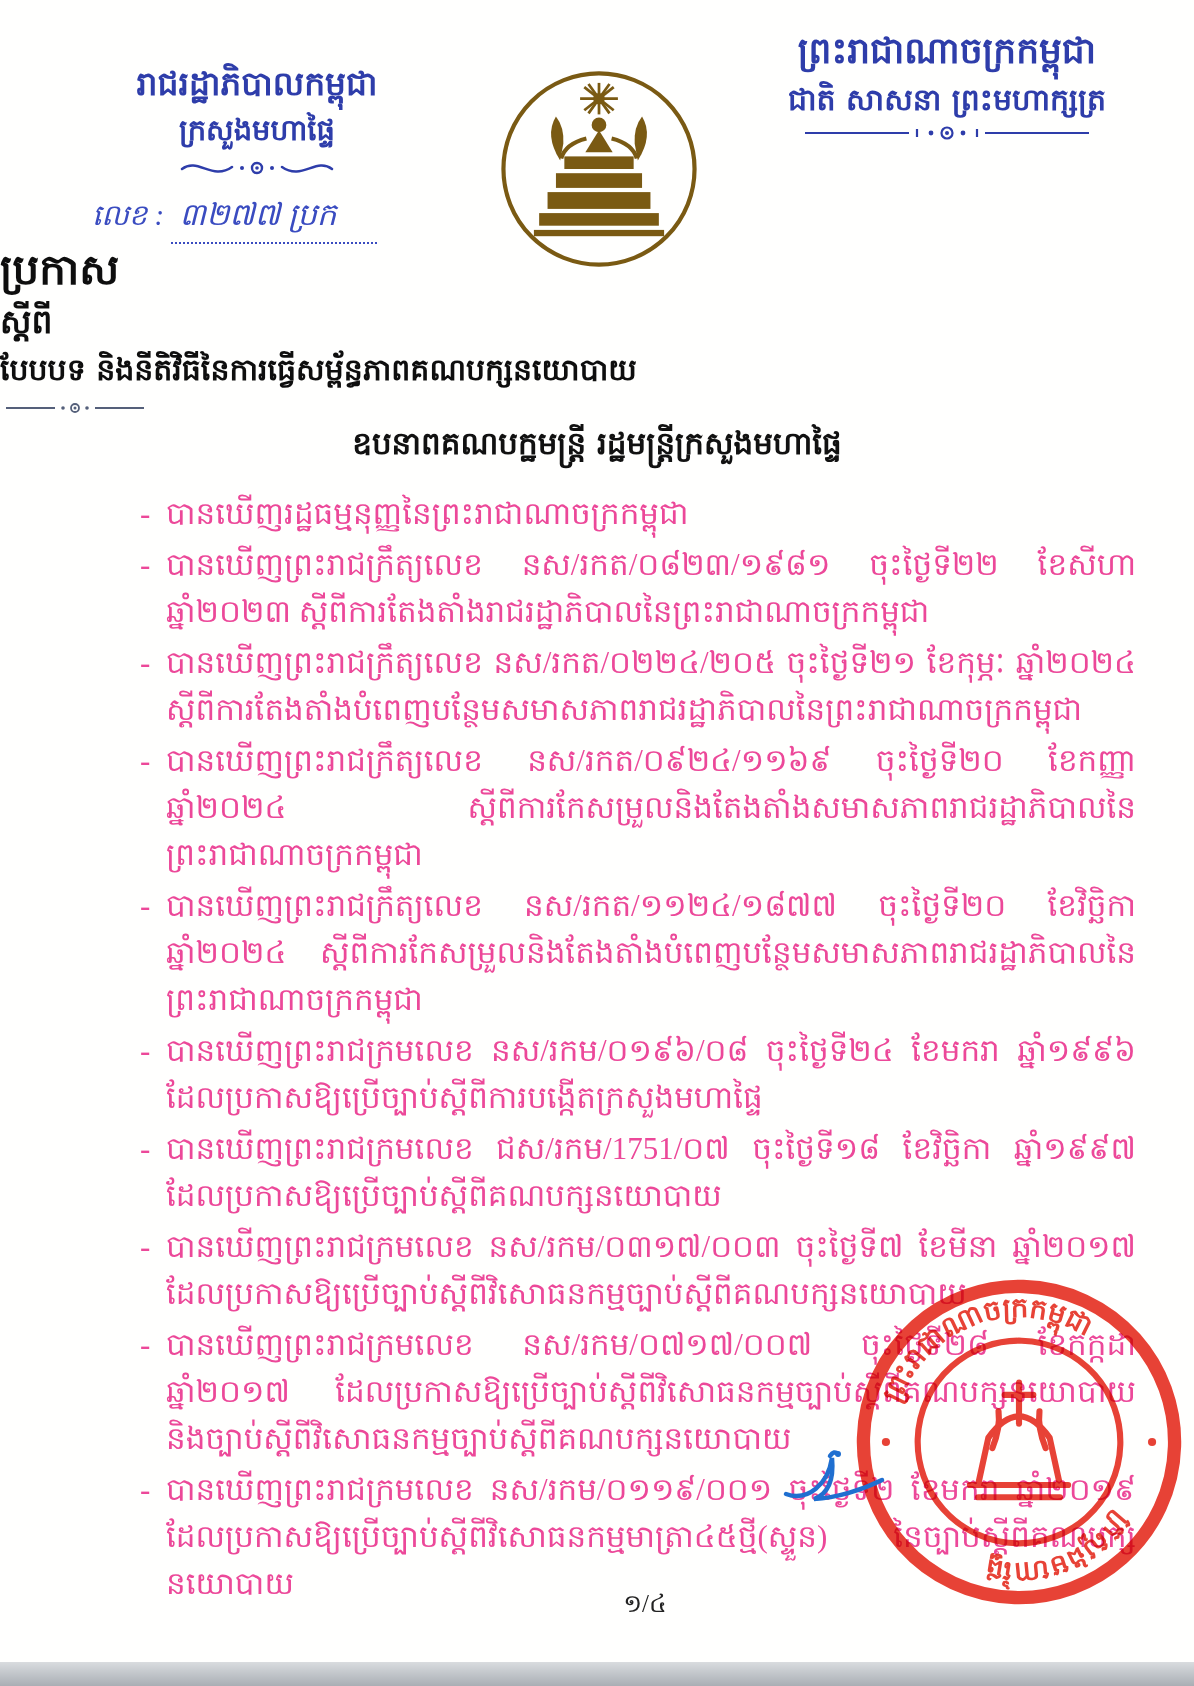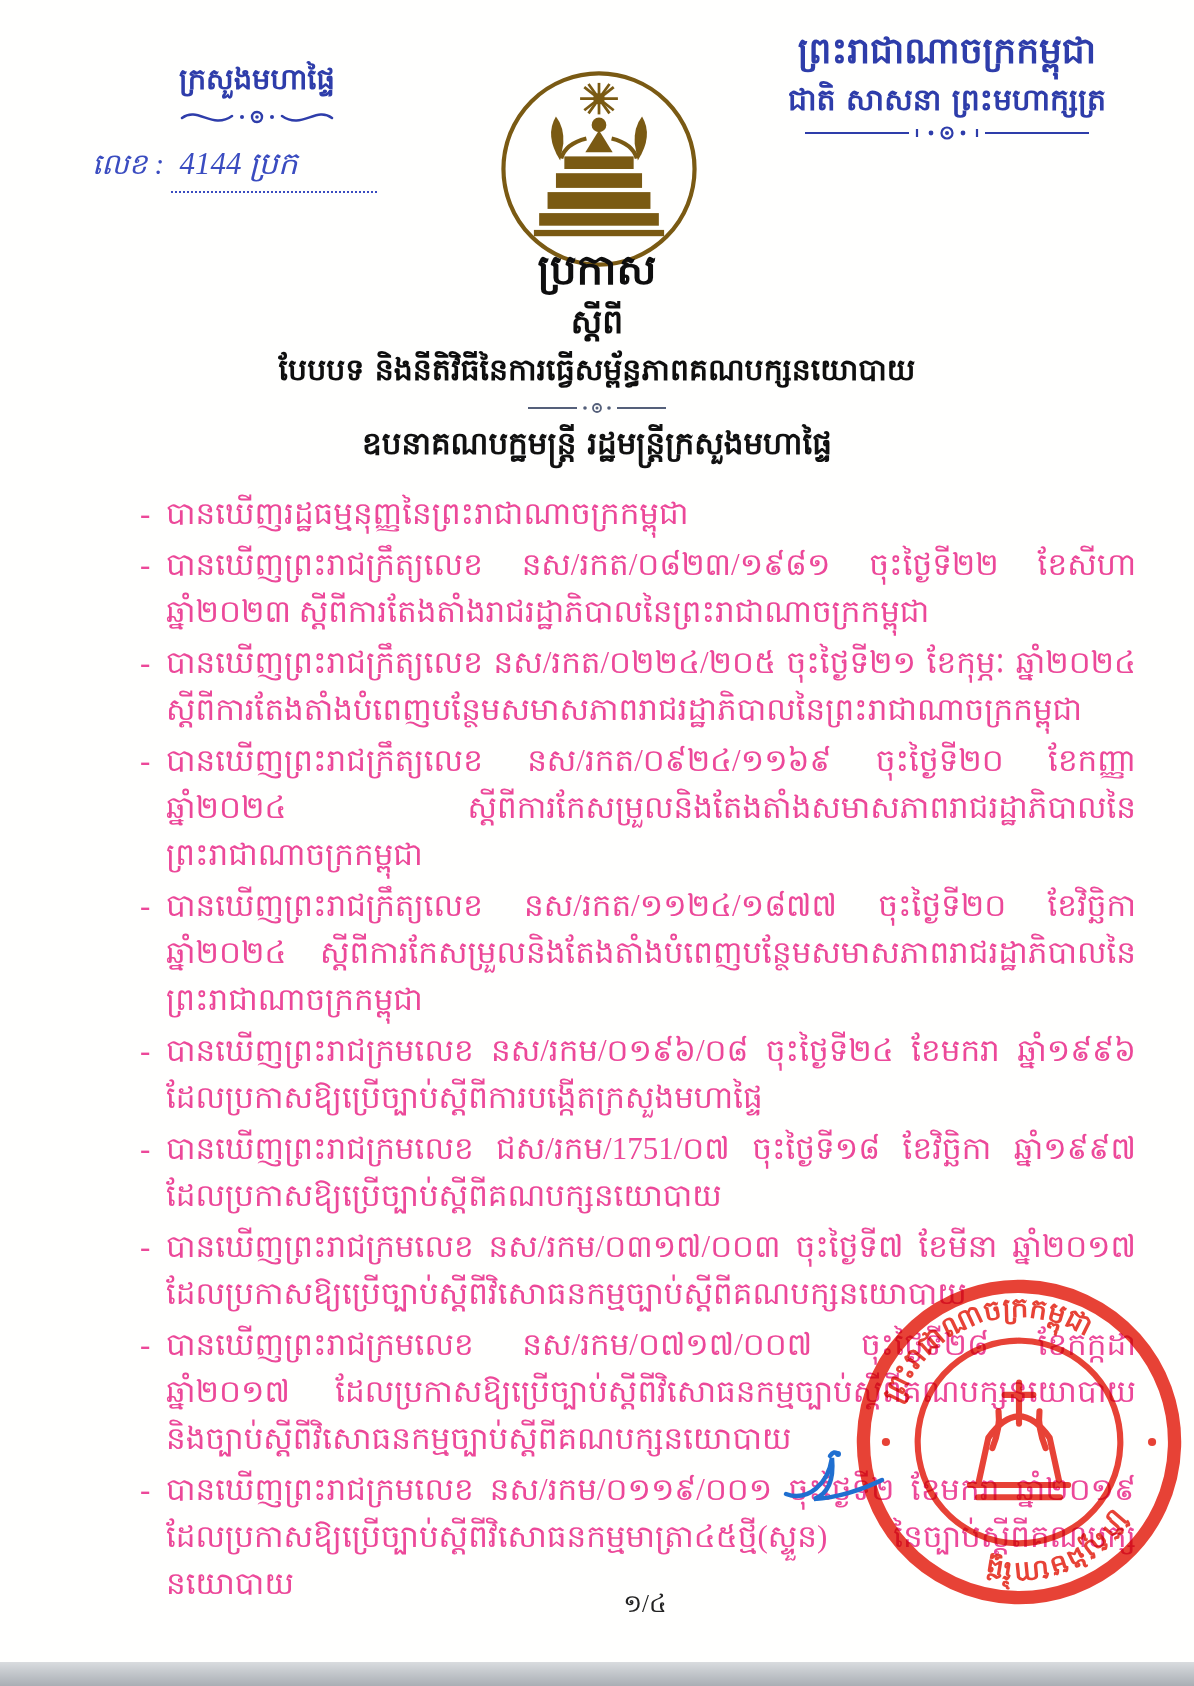--- a/index.html
+++ b/index.html
@@ -31,21 +31,21 @@
   }
   .emblem{position:absolute;left:494px;top:64px;width:210px;height:210px;}
   .hdr-right{
     position:absolute;right:22px;top:24px;width:450px;
     text-align:center;color:#2e3daa;
   }
   .hdr-right .kingdom{font-family:"DejaVu Sans",sans-serif;font-weight:bold;font-size:36px;line-height:1.5;}
   .hdr-right .motto{font-family:"DejaVu Sans",sans-serif;font-weight:bold;font-size:30px;line-height:1.45;}
   .hdr-right .divider{margin-top:2px;}
   
-  .title-block{position:absolute;top:243px;left:0;width:100%;text-align:center;color:#0e0e0e;}
+  .title-block{position:absolute;top:243px;left:0;width:100%;color:#0e0e0e;}
   .title-block .t1{font-family:"DejaVu Sans",sans-serif;font-weight:bold;font-size:42px;line-height:54px;}
   .title-block .t2{font-family:"DejaVu Sans",sans-serif;font-weight:bold;font-size:33px;line-height:50px;}
   .title-block .t3{font-family:"DejaVu Sans",sans-serif;font-weight:bold;font-size:30px;line-height:46px;}
   .title-block .tdiv{margin-top:8px;}
   .issuer{
     position:absolute;top:424px;left:0;width:100%;text-align:center;
     font-family:"DejaVu Sans",sans-serif;font-weight:bold;font-size:31px;color:#111;
   }
   
   .citations{
@@ -69,36 +69,37 @@
     position:absolute;bottom:0;left:0;width:100%;height:24px;
     background:linear-gradient(to bottom,#d9dcdf,#a9aeb4);
   }
 </style>
 </head>
 <body>
 
 <div class="page">
 
   <div class="hdr-left">
+    <div class="gov">រាជរដ្ឋាភិបាលកម្ពុជា</div>
     <div class="min">ក្រសួងមហាផ្ទៃ</div>
     <div class="flourish">
       <svg width="170" height="24" viewBox="0 0 170 24">
         <g fill="none" stroke="#2e3daa" stroke-width="2.6" stroke-linecap="round">
           <path d="M10 12 C26 0 40 24 60 10"></path>
           <path d="M110 10 C130 24 144 0 160 12"></path>
         </g>
         <circle cx="85" cy="11" r="5" fill="none" stroke="#2e3daa" stroke-width="2.4"></circle>
         <circle cx="85" cy="11" r="1.8" fill="#2e3daa"></circle>
         <circle cx="70" cy="11" r="2" fill="#2e3daa"></circle>
         <circle cx="100" cy="11" r="2" fill="#2e3daa"></circle>
       </svg>
     </div>
     <div class="docnum">
       <span>លេខ :</span>
-      <span class="val">4144 ប្រក</span>
+      <span class="val">៣២៧៧ ប្រក</span>
     </div>
   </div>
 
   <div class="emblem">
     <svg width="210" height="210" viewBox="0 0 200 200">
       <circle cx="100" cy="100" r="91" fill="none" stroke="#7a5a13" stroke-width="4"></circle>
       <g stroke="#7a5a13" stroke-width="2.6">
         <line x1="100" y1="18" x2="100" y2="48"></line>
         <line x1="86" y1="22" x2="114" y2="44"></line>
         <line x1="114" y1="22" x2="86" y2="44"></line>
@@ -151,21 +152,21 @@
           <line x1="95" y1="7" x2="144" y2="7"></line>
           <circle cx="75" cy="7" r="4"></circle>
         </g>
         <circle cx="75" cy="7" r="1.5" fill="#55607a"></circle>
         <circle cx="63" cy="7" r="1.8" fill="#55607a"></circle>
         <circle cx="87" cy="7" r="1.8" fill="#55607a"></circle>
       </svg>
     </div>
   </div>
 
-  <div class="issuer">ឧបនាគណបក្ឋមន្ត្រី រដ្ឋមន្ត្រីក្រសួងមហាផ្ទៃ</div>
+  <div class="issuer">ឧបនាពគណបក្ឋមន្ត្រី រដ្ឋមន្ត្រីក្រសួងមហាផ្ទៃ</div>
 
   <ul class="citations" id="citation-list">
       <li class="cite"><span class="cite-text">បានឃើញរដ្ឋធម្មនុញ្ញនៃព្រះរាជាណាចក្រកម្ពុជា</span></li>
       <li class="cite"><span class="cite-text">បានឃើញព្រះរាជក្រឹត្យលេខ នស/រកត/០៨២៣/១៩៨១ ចុះថ្ងៃទី២២ ខែសីហា ឆ្នាំ២០២៣ ស្តីពីការតែងតាំងរាជរដ្ឋាភិបាលនៃព្រះរាជាណាចក្រកម្ពុជា</span></li>
       <li class="cite"><span class="cite-text">បានឃើញព្រះរាជក្រឹត្យលេខ នស/រកត/០២២៤/២០៥ ចុះថ្ងៃទី២១ ខែកុម្ភៈ ឆ្នាំ២០២៤ ស្តីពីការតែងតាំងបំពេញបន្ថែមសមាសភាពរាជរដ្ឋាភិបាលនៃព្រះរាជាណាចក្រកម្ពុជា</span></li>
       <li class="cite"><span class="cite-text">បានឃើញព្រះរាជក្រឹត្យលេខ នស/រកត/០៩២៤/១១៦៩ ចុះថ្ងៃទី២០ ខែកញ្ញា ឆ្នាំ២០២៤ ស្តីពីការកែសម្រួលនិងតែងតាំងសមាសភាពរាជរដ្ឋាភិបាលនៃព្រះរាជាណាចក្រកម្ពុជា</span></li>
       <li class="cite"><span class="cite-text">បានឃើញព្រះរាជក្រឹត្យលេខ នស/រកត/១១២៤/១៨៧៧ ចុះថ្ងៃទី២០ ខែវិច្ឆិកា ឆ្នាំ២០២៤ ស្តីពីការកែសម្រួលនិងតែងតាំងបំពេញបន្ថែមសមាសភាពរាជរដ្ឋាភិបាលនៃព្រះរាជាណាចក្រកម្ពុជា</span></li>
       <li class="cite"><span class="cite-text">បានឃើញព្រះរាជក្រមលេខ នស/រកម/០១៩៦/០៨ ចុះថ្ងៃទី២៤ ខែមករា ឆ្នាំ១៩៩៦ ដែលប្រកាសឱ្យប្រើច្បាប់ស្តីពីការបង្កើតក្រសួងមហាផ្ទៃ</span></li>
       <li class="cite"><span class="cite-text">បានឃើញព្រះរាជក្រមលេខ ជស/រកម/1751/០៧ ចុះថ្ងៃទី១៨ ខែវិច្ឆិកា ឆ្នាំ១៩៩៧ ដែលប្រកាសឱ្យប្រើច្បាប់ស្តីពីគណបក្សនយោបាយ</span></li>
       <li class="cite"><span class="cite-text">បានឃើញព្រះរាជក្រមលេខ នស/រកម/០៣១៧/០០៣ ចុះថ្ងៃទី៧ ខែមីនា ឆ្នាំ២០១៧ ដែលប្រកាសឱ្យប្រើច្បាប់ស្តីពីវិសោធនកម្មច្បាប់ស្តីពីគណបក្សនយោបាយ</span></li>

